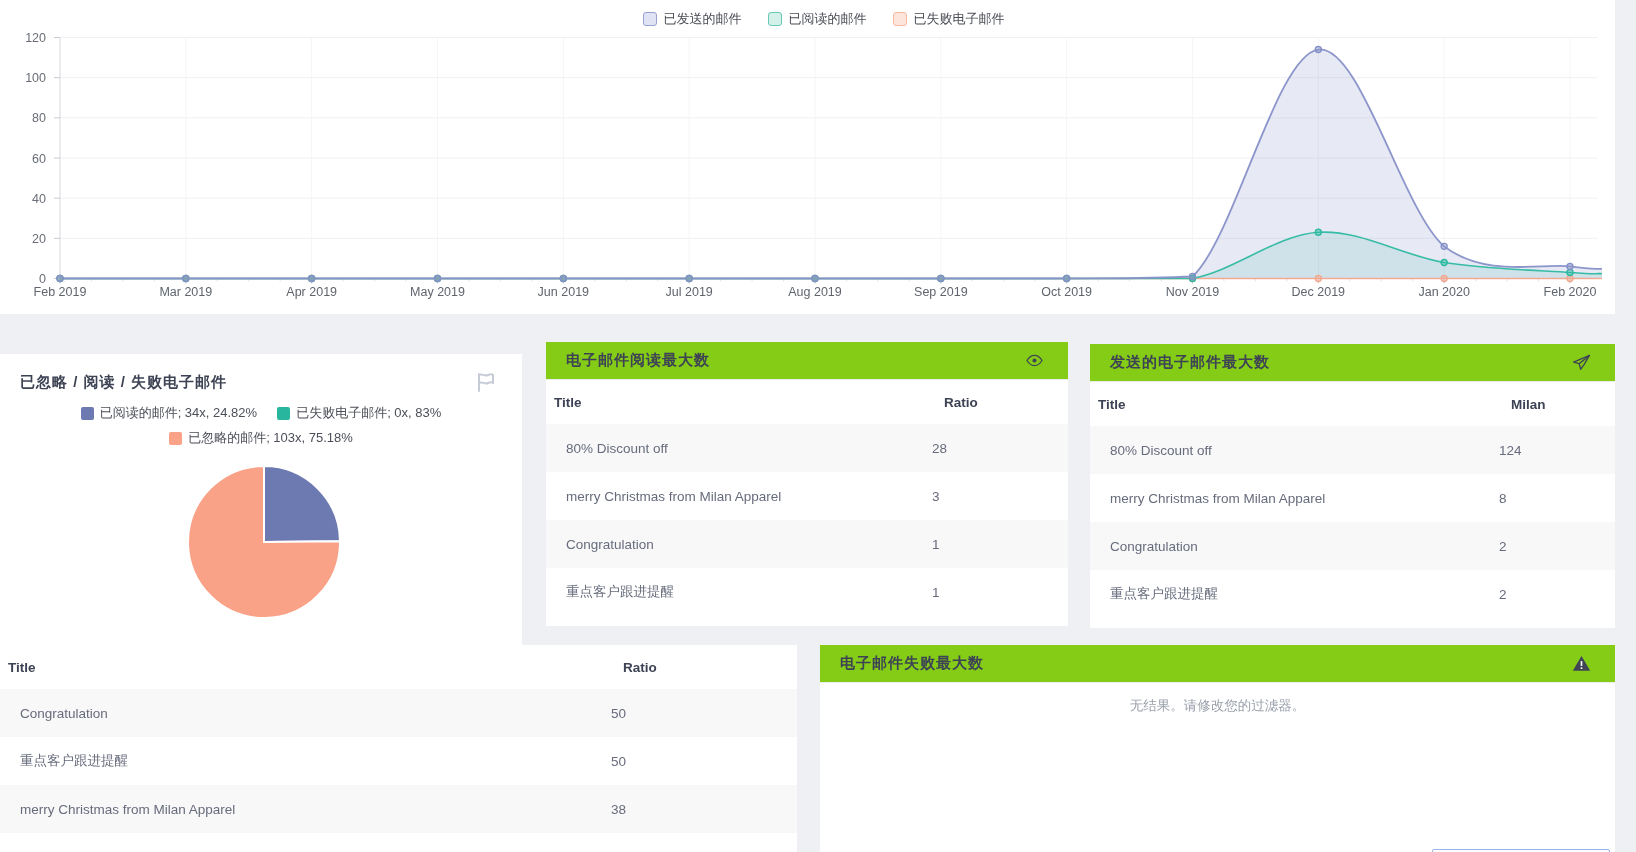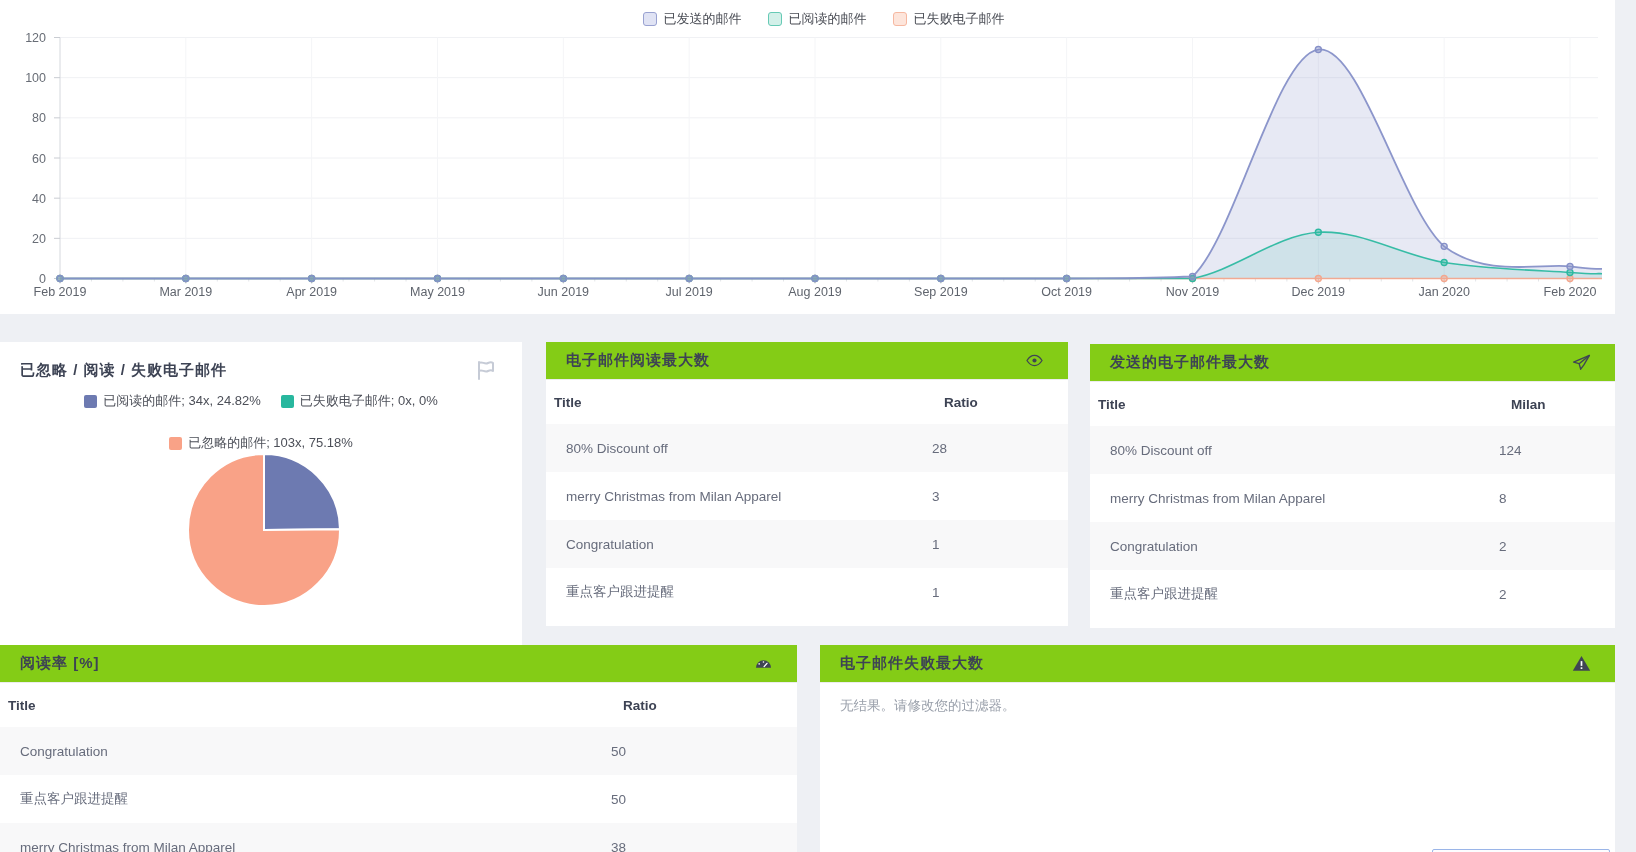--- a/index.html
+++ b/index.html
@@ -37,33 +37,33 @@
     display:flex;align-items:center;height:48px;padding:0 20px;box-sizing:border-box;
     font-size:13.5px;color:#676c7c;
   }
   .trow.striped{background:#f8f8f9;}
   .tcell.title{flex:1;}
   .tcell.val{flex:none;}
   #opens-panel .tcell.val{width:116px;}
   #sent-panel  .tcell.val{width:96px;}
   #ratio-panel .tcell.val{width:166px;}
   
-  #pie-panel {left:0;     top:342px;width:522px;height:339px;}
+  #pie-panel {left:0;     top:354px;width:522px;height:339px;}
   #opens-panel{left:546px; top:342px;width:522px;height:284px;}
   #sent-panel {left:1090px;top:344px;width:525px;height:284px;}
   #pie-panel .panel-header{background:transparent;border-bottom:none;height:48px;padding-top:8px;}
-  .pie-legend{position:relative;z-index:2;display:flex;flex-direction:column;align-items:center;gap:24px;margin-top:2px;}
+  .pie-legend{position:relative;z-index:2;display:flex;flex-direction:column;align-items:center;gap:7px;margin-top:2px;}
   .pie-legend-row{display:flex;gap:20px;}
   .pie-legend-item{display:flex;align-items:center;gap:6px;font-size:13px;color:#4c4f58;cursor:pointer;}
   .pie-swatch{width:13px;height:13px;border-radius:2px;}
   #pie-chart{position:absolute;left:0;top:0;z-index:1;}
   
   #ratio-panel {left:0;    top:645px;width:797px;height:240px;}
   #failed-panel{left:820px;top:645px;width:795px;height:240px;}
-  .empty-message{padding:14px 20px;font-size:13.5px;color:#9aa0ab;}
+  .empty-message{padding:14px 20px;font-size:13.5px;color:#9aa0ab;text-align:center;}
   #cutoff-box{
     position:absolute;left:612px;top:204px;width:178px;height:30px;
     border:1px solid #9ab5e8;background:#fdfdff;border-radius:2px;box-sizing:border-box;
   }
 </style>
 </head>
 <body>
 
 <div class="panel" id="chart-panel">
   <svg id="main-chart" width="1615" height="314">
@@ -235,21 +235,21 @@
     </span>
   </div>
   <div class="pie-legend">
     <div class="pie-legend-row">
       <div class="pie-legend-item">
         <span class="pie-swatch" style="background: rgb(109, 122, 177);"></span>
         <span>已阅读的邮件; 34x, 24.82%</span>
       </div>
       <div class="pie-legend-item">
         <span class="pie-swatch" style="background: rgb(40, 183, 158);"></span>
-        <span>已失败电子邮件; 0x, 0%</span>
+        <span>已失败电子邮件; 0x, 83%</span>
       </div>
     </div>
     <div class="pie-legend-row">
       <div class="pie-legend-item">
         <span class="pie-swatch" style="background: rgb(249, 162, 135);"></span>
         <span>已忽略的邮件; 103x, 75.18%</span>
       </div>
     </div>
   </div>
   <svg id="pie-chart" width="522" height="284">
@@ -320,31 +320,20 @@
         <div class="tcell val">2</div>
       </div>
       <div class="trow">
         <div class="tcell title">重点客户跟进提醒</div>
         <div class="tcell val">2</div>
       </div>
     </div>
 </div>
 
 <div class="panel" id="ratio-panel">
-  <div class="panel-header">
-    <span class="panel-title">阅读率 [%]</span>
-    <span class="panel-icon">
-      <svg viewBox="0 0 24 24" width="19" height="19" fill="#3f4554">
-        <path d="M2.5 17.5a9.5 9.5 0 0 1 19 0z"></path>
-        <rect x="11.3" y="9.2" width="1.7" height="7.2" rx="0.85" transform="rotate(42 12 16.5)" fill="#fff"></rect>
-        <circle cx="6.5" cy="12.5" r="1" fill="#fff"></circle>
-        <circle cx="12" cy="10" r="1" fill="#fff"></circle>
-      </svg>
-    </span>
-  </div>
   <div class="table-head">
     <span class="tcell title">Title</span>
     <span class="tcell val">Ratio</span>
   </div>
   <div>
       <div class="trow striped">
         <div class="tcell title">Congratulation</div>
         <div class="tcell val">50</div>
       </div>
       <div class="trow">

